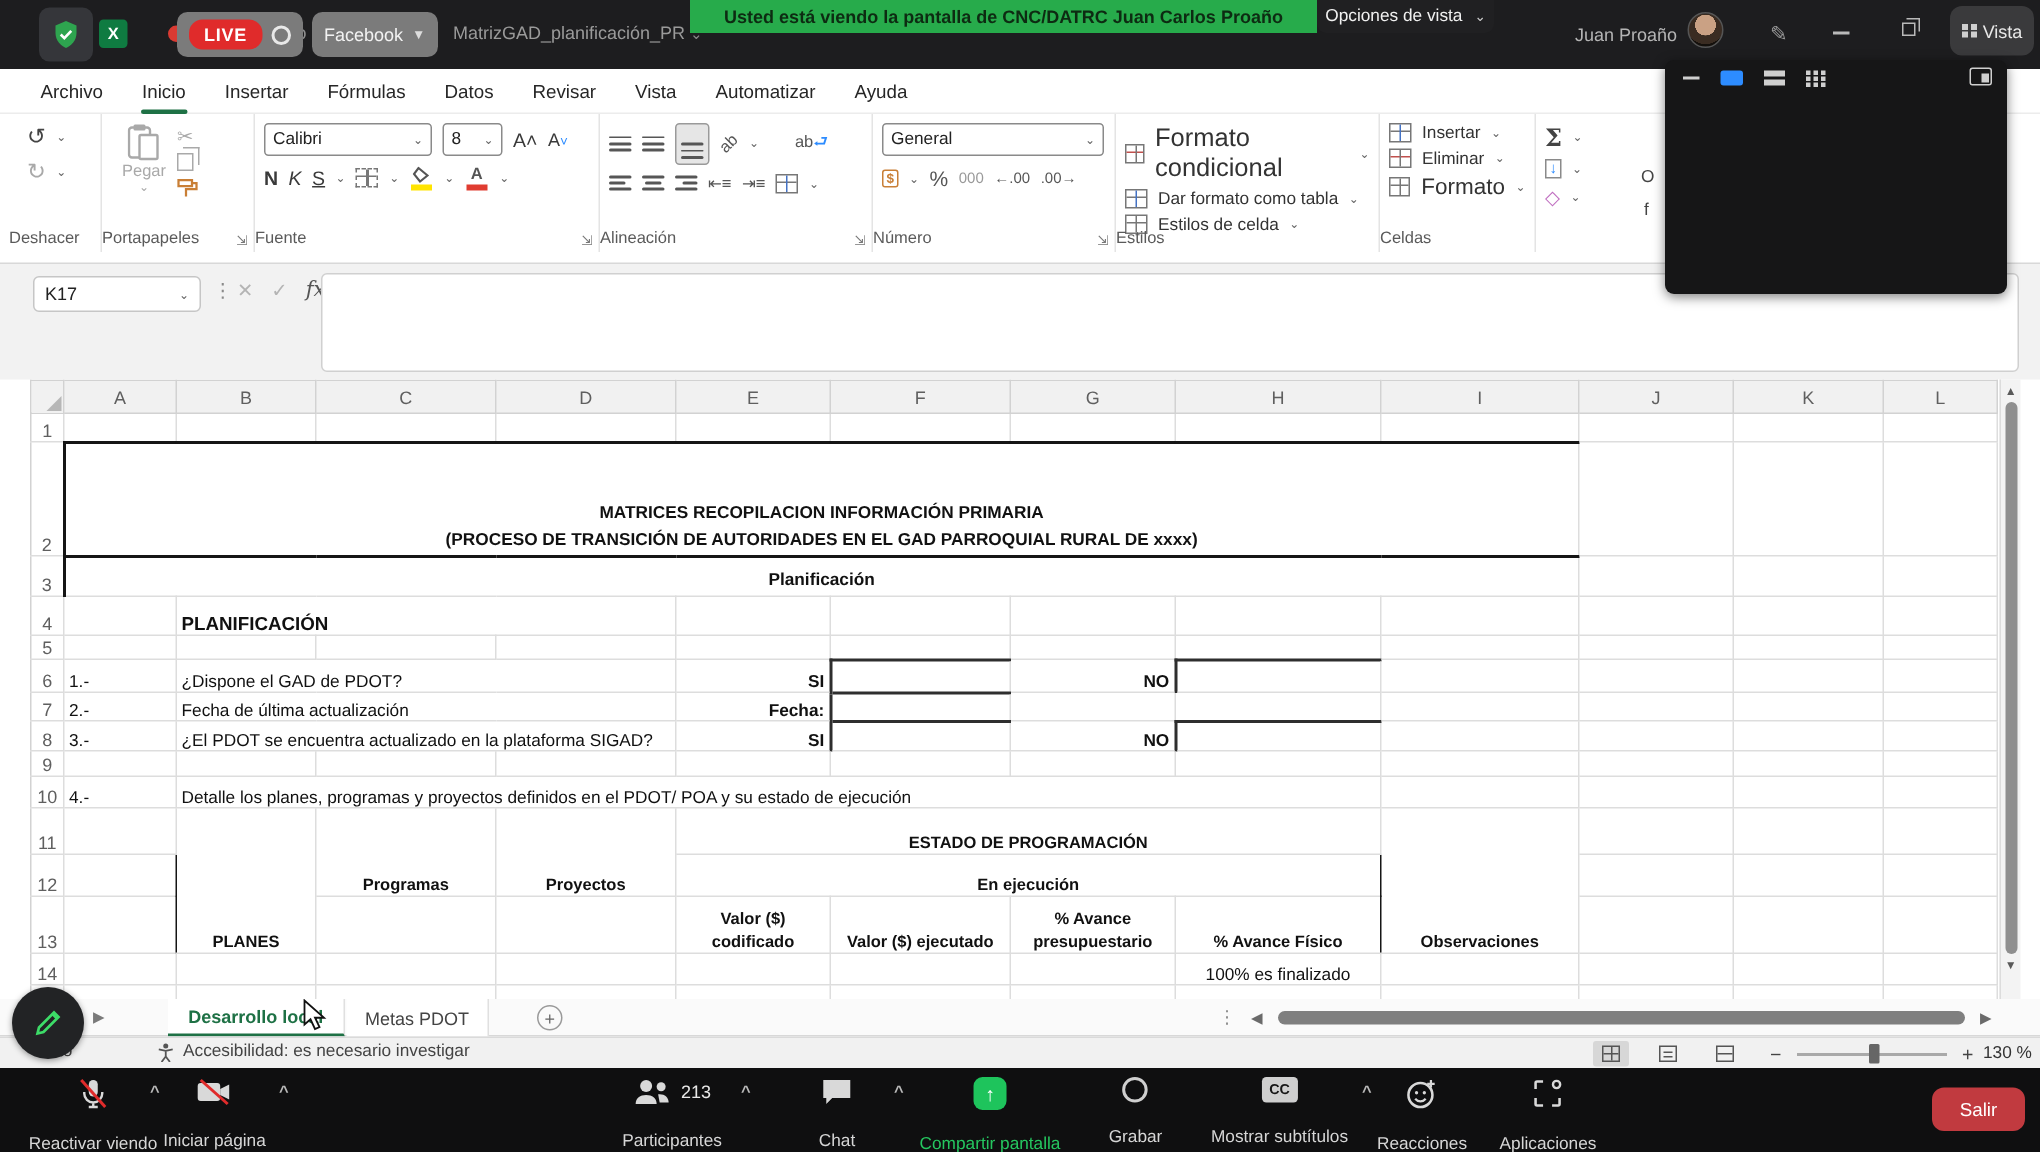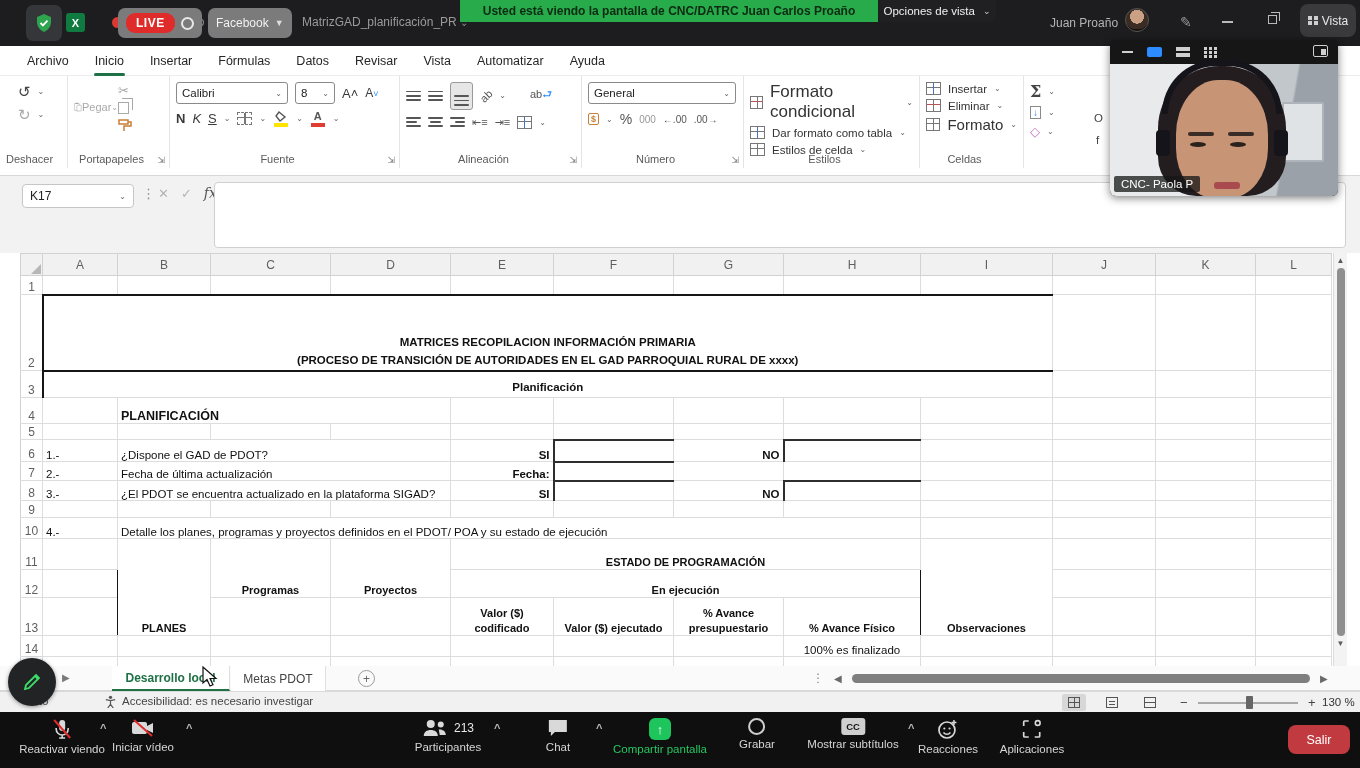--- a/index.html
+++ b/index.html
@@ -43,21 +43,21 @@
 
   
   .menubar{position:absolute;left:0;top:46px;width:1360px;height:30px;background:#fff;display:flex;align-items:center;padding-left:14px;border-bottom:1px solid #ececec}
   .mtab{padding:0 13px;font-size:12.5px;color:#262626;height:30px;display:flex;align-items:center;position:relative}
   .mtab.active{font-weight:normal}
   .mtab.active:after{content:"";position:absolute;left:12px;right:12px;bottom:0;height:3px;background:#1e7145;border-radius:2px}
 
   
   .ribbon{position:absolute;left:0;top:76px;width:1360px;height:100px;background:#fff;border-bottom:1px solid #d8d8d8;display:flex;padding-left:6px}
   .rgroup{position:relative;border-right:1px solid #e4e4e4;height:92px;padding:6px 6px 18px 6px}
-  .glabel{position:absolute;bottom:3px;left:0;right:14px;text-align:center;font-size:11px;color:#5a5a5a;white-space:nowrap}
+  .glabel{position:absolute;bottom:3px;left:0;right:14px;font-size:11px;color:#5a5a5a;white-space:nowrap}
   .launcher{position:absolute;bottom:3px;right:4px;font-size:9px;color:#777}
   .rrow{display:flex;align-items:center;gap:7px}
   .gico{color:#444;font-size:15px;line-height:1}
   .dis{color:#a9a9a9}
   .car{font-size:8px;color:#666}
   .combo{border:1px solid #8a8a8a;border-radius:3px;height:22px;display:flex;align-items:center;justify-content:space-between;padding:0 5px;font-size:11.5px;color:#222;background:#fff}
   .fmt-letter{font-weight:bold;font-size:13px;color:#3a3a3a}
   .bars{display:inline-flex;flex-direction:column;gap:2.5px;width:15px}
   .bars i{height:1.8px;background:#565656;border-radius:1px;display:block}
   .bars.c i:nth-child(2){width:70%;margin:0 auto}
@@ -134,21 +134,21 @@
   .vi-box.page:before{content:"";position:absolute;left:2px;right:2px;top:3px;height:1.1px;background:#555;box-shadow:0 3px 0 #555}
   .vi-box.brk:before{content:"";position:absolute;left:0;right:0;top:4px;height:1.1px;background:#555}
   .zm-minus{position:absolute;left:1180px;top:3px;color:#444;font-size:13px}
   .zm-track{position:absolute;left:1198px;top:10px;width:100px;height:2px;background:#a9a9a9}
   .zm-thumb{position:absolute;left:1246px;top:4px;width:7px;height:13px;background:#666;border-radius:1px}
   .zm-plus{position:absolute;left:1308px;top:3px;color:#444;font-size:13px}
   .zm-val{position:absolute;left:1322px;top:4px;font-size:11.5px;color:#333}
 
   
   .zbar{position:absolute;left:0;top:712px;width:1360px;height:56px;background:#0f0f10}
-  .zctl{position:absolute;top:6px;transform:translateX(-50%);display:flex;flex-direction:column;align-items:center;gap:3px;color:#d6d6d6;font-size:11.5px;white-space:nowrap}
+  .zctl{position:absolute;top:6px;transform:translateX(-50%);display:flex;flex-direction:column;align-items:center;gap:17px;color:#d6d6d6;font-size:11.5px;white-space:nowrap}
   .zctl .lbl{color:#d6d6d6}
   .chev{position:absolute;top:10px;color:#b9b9b9;font-size:11px;font-weight:bold}
   .count{color:#e8e8e8;font-size:12px}
   .share-ico{width:22px;height:22px;background:#1ec45c;border-radius:6px;color:#fff;font-weight:bold;display:flex;align-items:center;justify-content:center;font-size:13px}
   .green{color:#25c65f !important}
   .rec-ring{width:17px;height:17px;border:2px solid #cfcfcf;border-radius:50%}
   .cc-ico{width:24px;height:17px;background:#cfcfcf;border-radius:3px;color:#161616;font-weight:bold;font-size:9.5px;display:flex;align-items:center;justify-content:center}
   .leave-btn{position:absolute;left:1288px;top:13px;width:62px;height:29px;background:#c13a3f;border-radius:8px;color:#fff;font-size:12.5px;display:flex;align-items:center;justify-content:center}
 
   
@@ -241,21 +241,21 @@
     </div>
     <div class="rrow" style="margin-left:6px">
       <span class="gico dis">↻</span>
         <span class="car">⌄</span>
     </div>
     <span class="glabel">Deshacer</span>
   </div>
 
   <div class="rgroup" style="width:102px">
     <div style="display:flex">
-      <div style="display:flex;flex-direction:row;align-items:center;width:44px">
+      <div style="display:flex;flex-direction:column;align-items:center;width:44px">
         <svg width="22" height="26" viewBox="0 0 22 26">
             <rect x="1" y="3" width="14" height="20" rx="2" fill="none" stroke="#a9a9a9" stroke-width="1.6"></rect>
             <rect x="4" y="1" width="8" height="4" rx="1" fill="#a9a9a9"></rect>
             <rect x="8" y="8" width="12" height="16" rx="1" fill="#fff" stroke="#a9a9a9" stroke-width="1.6"></rect>
           </svg>
         <span style="color:#a9a9a9;font-size:11px">Pegar</span>
         <span class="car" style="color:#a9a9a9">⌄</span>
       </div>
       <div style="display:flex;flex-direction:column;gap:5px;padding-top:2px">
         <span class="gico dis" style="font-size:13px">✂</span>
@@ -720,21 +720,21 @@
     <span class="lbl">Reactivar viendo</span>
   </div>
   <span class="chev" style="left:100px">^</span>
 
   <div class="zctl" style="left:143px">
     <svg width="24" height="20" viewBox="0 0 24 20">
       <rect x="1" y="4" width="15" height="12" rx="2" fill="#d9d9d9"></rect>
         <path d="M16 8l6-3v10l-6-3z" fill="#d9d9d9"></path>
       <line x1="3" y1="2" x2="21" y2="18" stroke="#e02b2b" stroke-width="2"></line>
     </svg>
-    <span class="lbl">Iniciar vídeo</span>
+    <span class="lbl">Iniciar página</span>
   </div>
   <span class="chev" style="left:186px">^</span>
 
   <div class="zctl" style="left:448px">
     <div style="display:flex;align-items:center;gap:6px">
       <svg width="26" height="20" viewBox="0 0 26 20">
         <circle cx="9" cy="6" r="4" fill="#d9d9d9"></circle>
           <path d="M2 18c0-4 3-6 7-6s7 2 7 6z" fill="#d9d9d9"></path>
         <circle cx="19" cy="6.5" r="3" fill="#d9d9d9"></circle>
           <path d="M17 11.5c4-.5 7 1.8 7 5.5h-6" fill="#d9d9d9"></path>
@@ -793,35 +793,20 @@
 </div>
 
 <div class="vpanel">
   <div class="vhead">
     <span class="vh-min"></span>
     <span class="vh-blue"></span>
     <span class="vh-rows"></span>
     <span class="vh-grid"></span>
     <span class="vh-layout"></span>
   </div>
-  <div class="vbody">
-    <span class="furn"></span>
-    <span class="hair"></span>
-    <span class="face">
-      <span class="brow" style="left:12px"></span>
-        <span class="brow" style="left:52px"></span>
-      <span class="eye" style="left:14px"></span>
-        <span class="eye" style="left:54px"></span>
-    </span>
-    <span class="lips"></span>
-    <span class="hp-band"></span>
-    <span class="hp-cup" style="left:46px"></span>
-    <span class="hp-cup" style="left:164px"></span>
-    <span class="vname">CNC- Paola P</span>
-  </div>
 </div>
 
 <div class="fab">
   <svg width="22" height="22" viewBox="0 0 22 22">
     <path d="M4 18l1-4L15 4l3 3L8 17z" fill="none" stroke="#3ddc68" stroke-width="1.8"></path>
     <path d="M14 5l3 3" stroke="#3ddc68" stroke-width="1.8"></path>
   </svg>
 </div>
 
 <svg class="cursor" width="16" height="22" viewBox="0 0 16 22">

